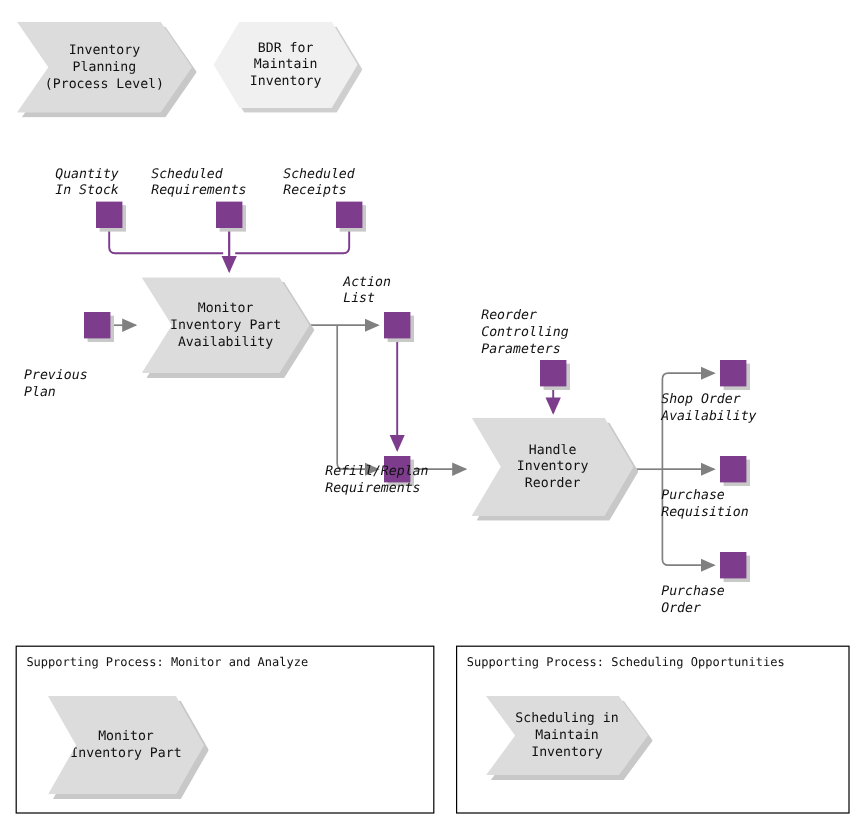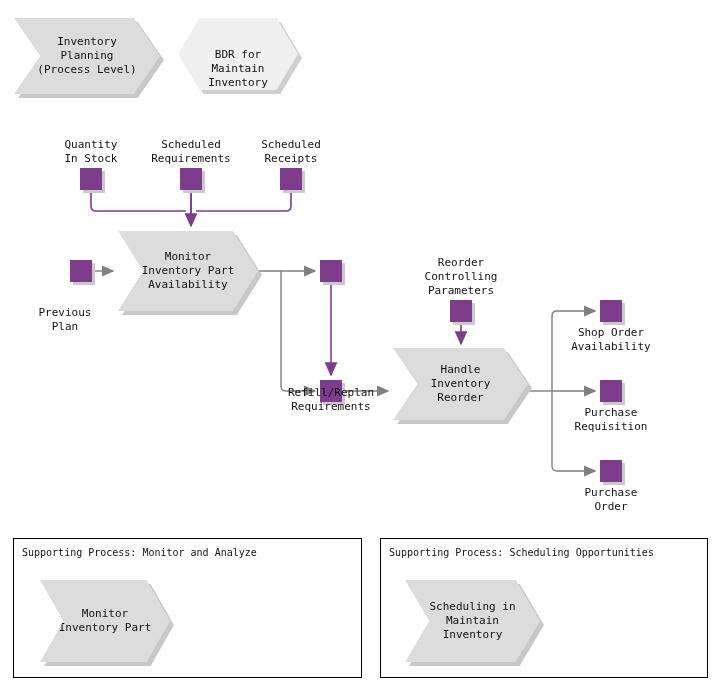--- a/index.html
+++ b/index.html
@@ -35,39 +35,39 @@
   .hexwrap{position:absolute;}
   .hexwrap .sh{
     position:absolute;left:4px;top:4px;width:100%;height:100%;
     background:#cfcfcf;
     clip-path:polygon(18% 0%, 82% 0%, 100% 50%, 82% 100%, 18% 100%, 0% 50%);
   }
   .hexwrap .fg{
     position:absolute;left:0;top:0;width:100%;height:100%;
     background:#F0F0F0;
     clip-path:polygon(18% 0%, 82% 0%, 100% 50%, 82% 100%, 18% 100%, 0% 50%);
-    display:flex;align-items:flex-end;justify-content:center;
+    display:flex;align-items:center;justify-content:center;
   }
   .hexwrap .lbl{
     position:relative;z-index:3;text-align:center;
     font-size:11px;line-height:14px;color:#111;white-space:pre-line;
   }
 
   
   .sqwrap{position:absolute;width:22px;height:22px;}
   .sqwrap .sh{position:absolute;left:3px;top:3px;width:22px;height:22px;background:#c9c9c9;}
   .sqwrap .fg{position:absolute;left:0;top:0;width:22px;height:22px;background:#7D3C8C;}
 
   
   .lab{
     position:absolute;
     font-size:11px;line-height:14px;
     color:#111;
-    text-align:center;
     white-space:pre-line;
+    font-style:italic;
   }
 
   
   .panel{
     position:absolute;
     border:1px solid #000;
     background:#fff;
     box-sizing:border-box;
   }
   .panel-title{
@@ -167,41 +167,43 @@
 
   <div class="chevwrap" style="left:118px;top:231px;width:140px;height:80px;">
     <div class="sh"></div>
     <div class="fg">
       <span class="lbl">Monitor
 Inventory Part
 Availability</span>
     </div>
   </div>
 
+  <div class="lab" style="left:286px;top:228px;width:90px;">Action
+List</div>
   <div class="sqwrap" style="left:320px;top:260px;">
     <div class="sh"></div>
     <div class="fg"></div>
   </div>
 
   <div class="sqwrap" style="left:320px;top:380px;">
     <div class="sh"></div>
     <div class="fg"></div>
   </div>
   <div class="lab" style="left:271px;top:386px;width:120px;">Refill/Replan
 Requirements</div>
 
   <div class="lab" style="left:401px;top:256px;width:120px;">Reorder
 Controlling
 Parameters</div>
   <div class="sqwrap" style="left:450px;top:300px;">
     <div class="sh"></div>
     <div class="fg"></div>
   </div>
 
-  <div class="chevwrap" style="left:393px;top:348px;width:135px;height:72px;">
+  <div class="chevwrap" style="left:393px;top:348px;width:135px;height:82px;">
     <div class="sh"></div>
     <div class="fg">
       <span class="lbl">Handle
 Inventory
 Reorder</span>
     </div>
   </div>
 
   <div class="sqwrap" style="left:600px;top:300px;">
     <div class="sh"></div>
@@ -231,21 +233,21 @@
     <div class="sh"></div>
     <div class="fg">
       <span class="lbl">Monitor
 Inventory Part</span>
     </div>
   </div>
 
   <div class="panel" style="left:380px;top:538px;width:328px;height:140px;text-align:right;">
     <div class="panel-title">Supporting Process: Scheduling Opportunities</div>
   </div>
-  <div class="chevwrap" style="left:405px;top:580px;width:135px;height:82px;">
+  <div class="chevwrap" style="left:405px;top:580px;width:135px;height:66px;">
     <div class="sh"></div>
     <div class="fg">
       <span class="lbl">Scheduling in
 Maintain
 Inventory</span>
     </div>
   </div>
 
 </div>
 

